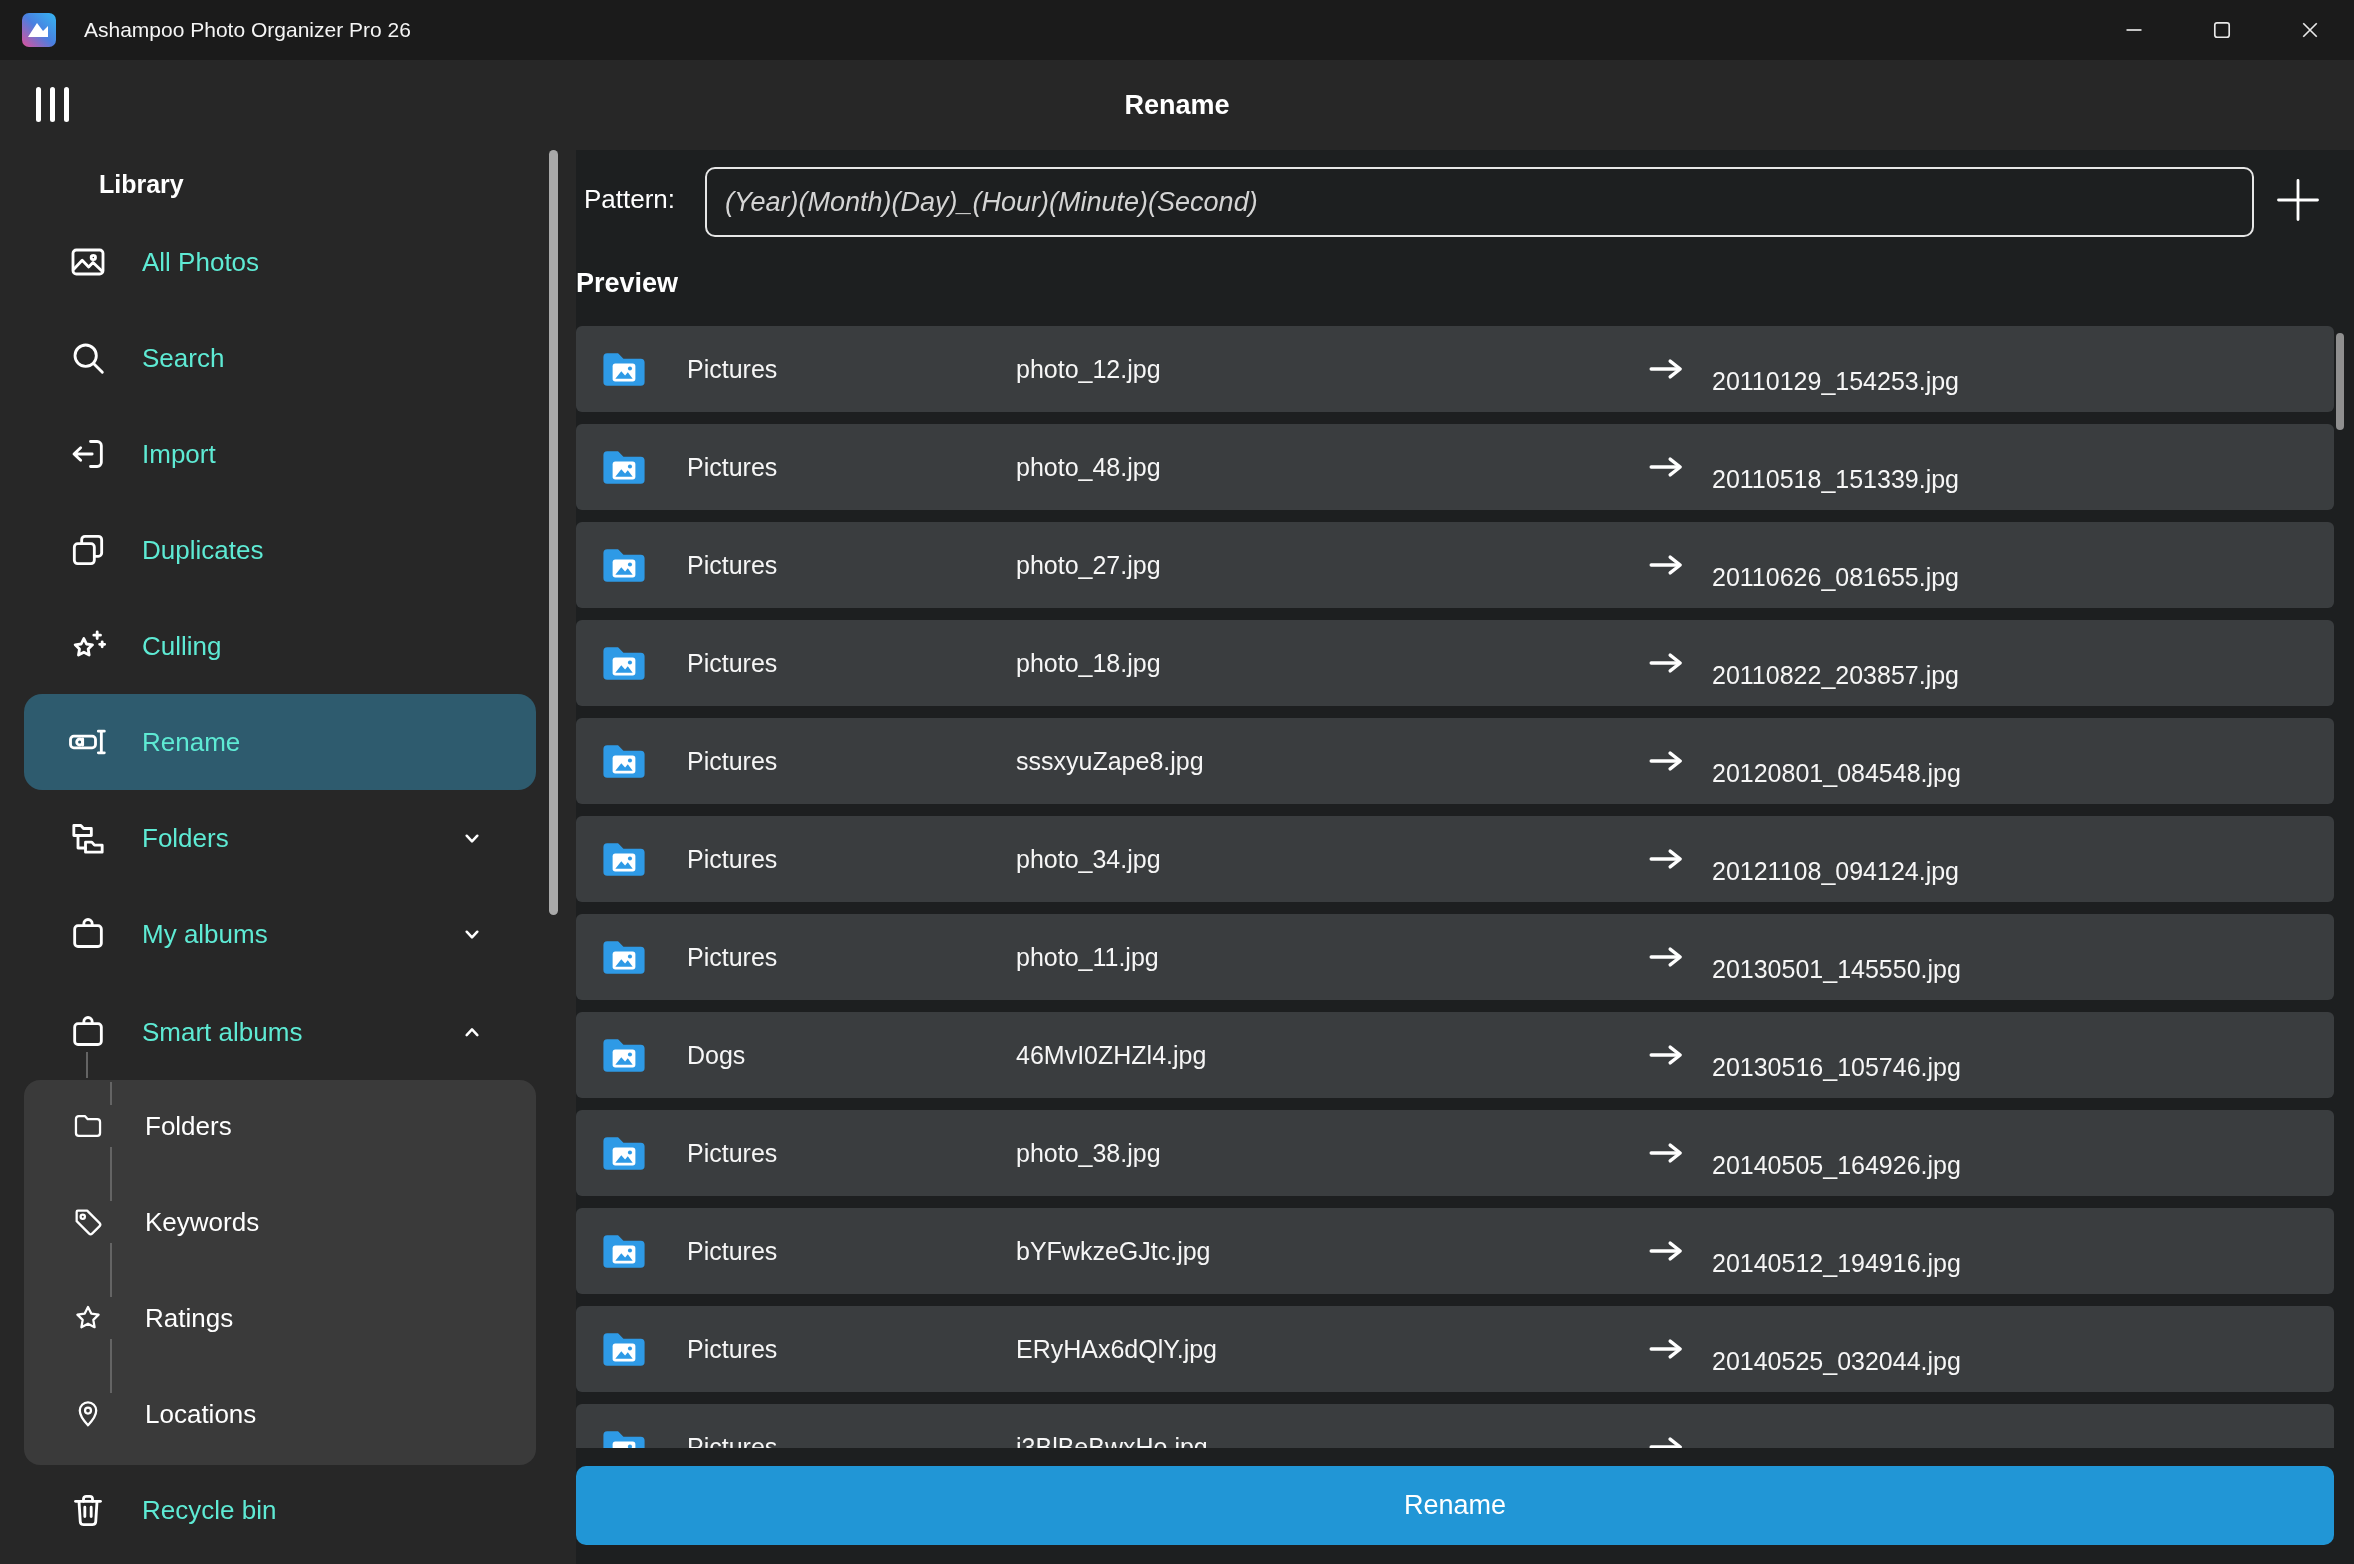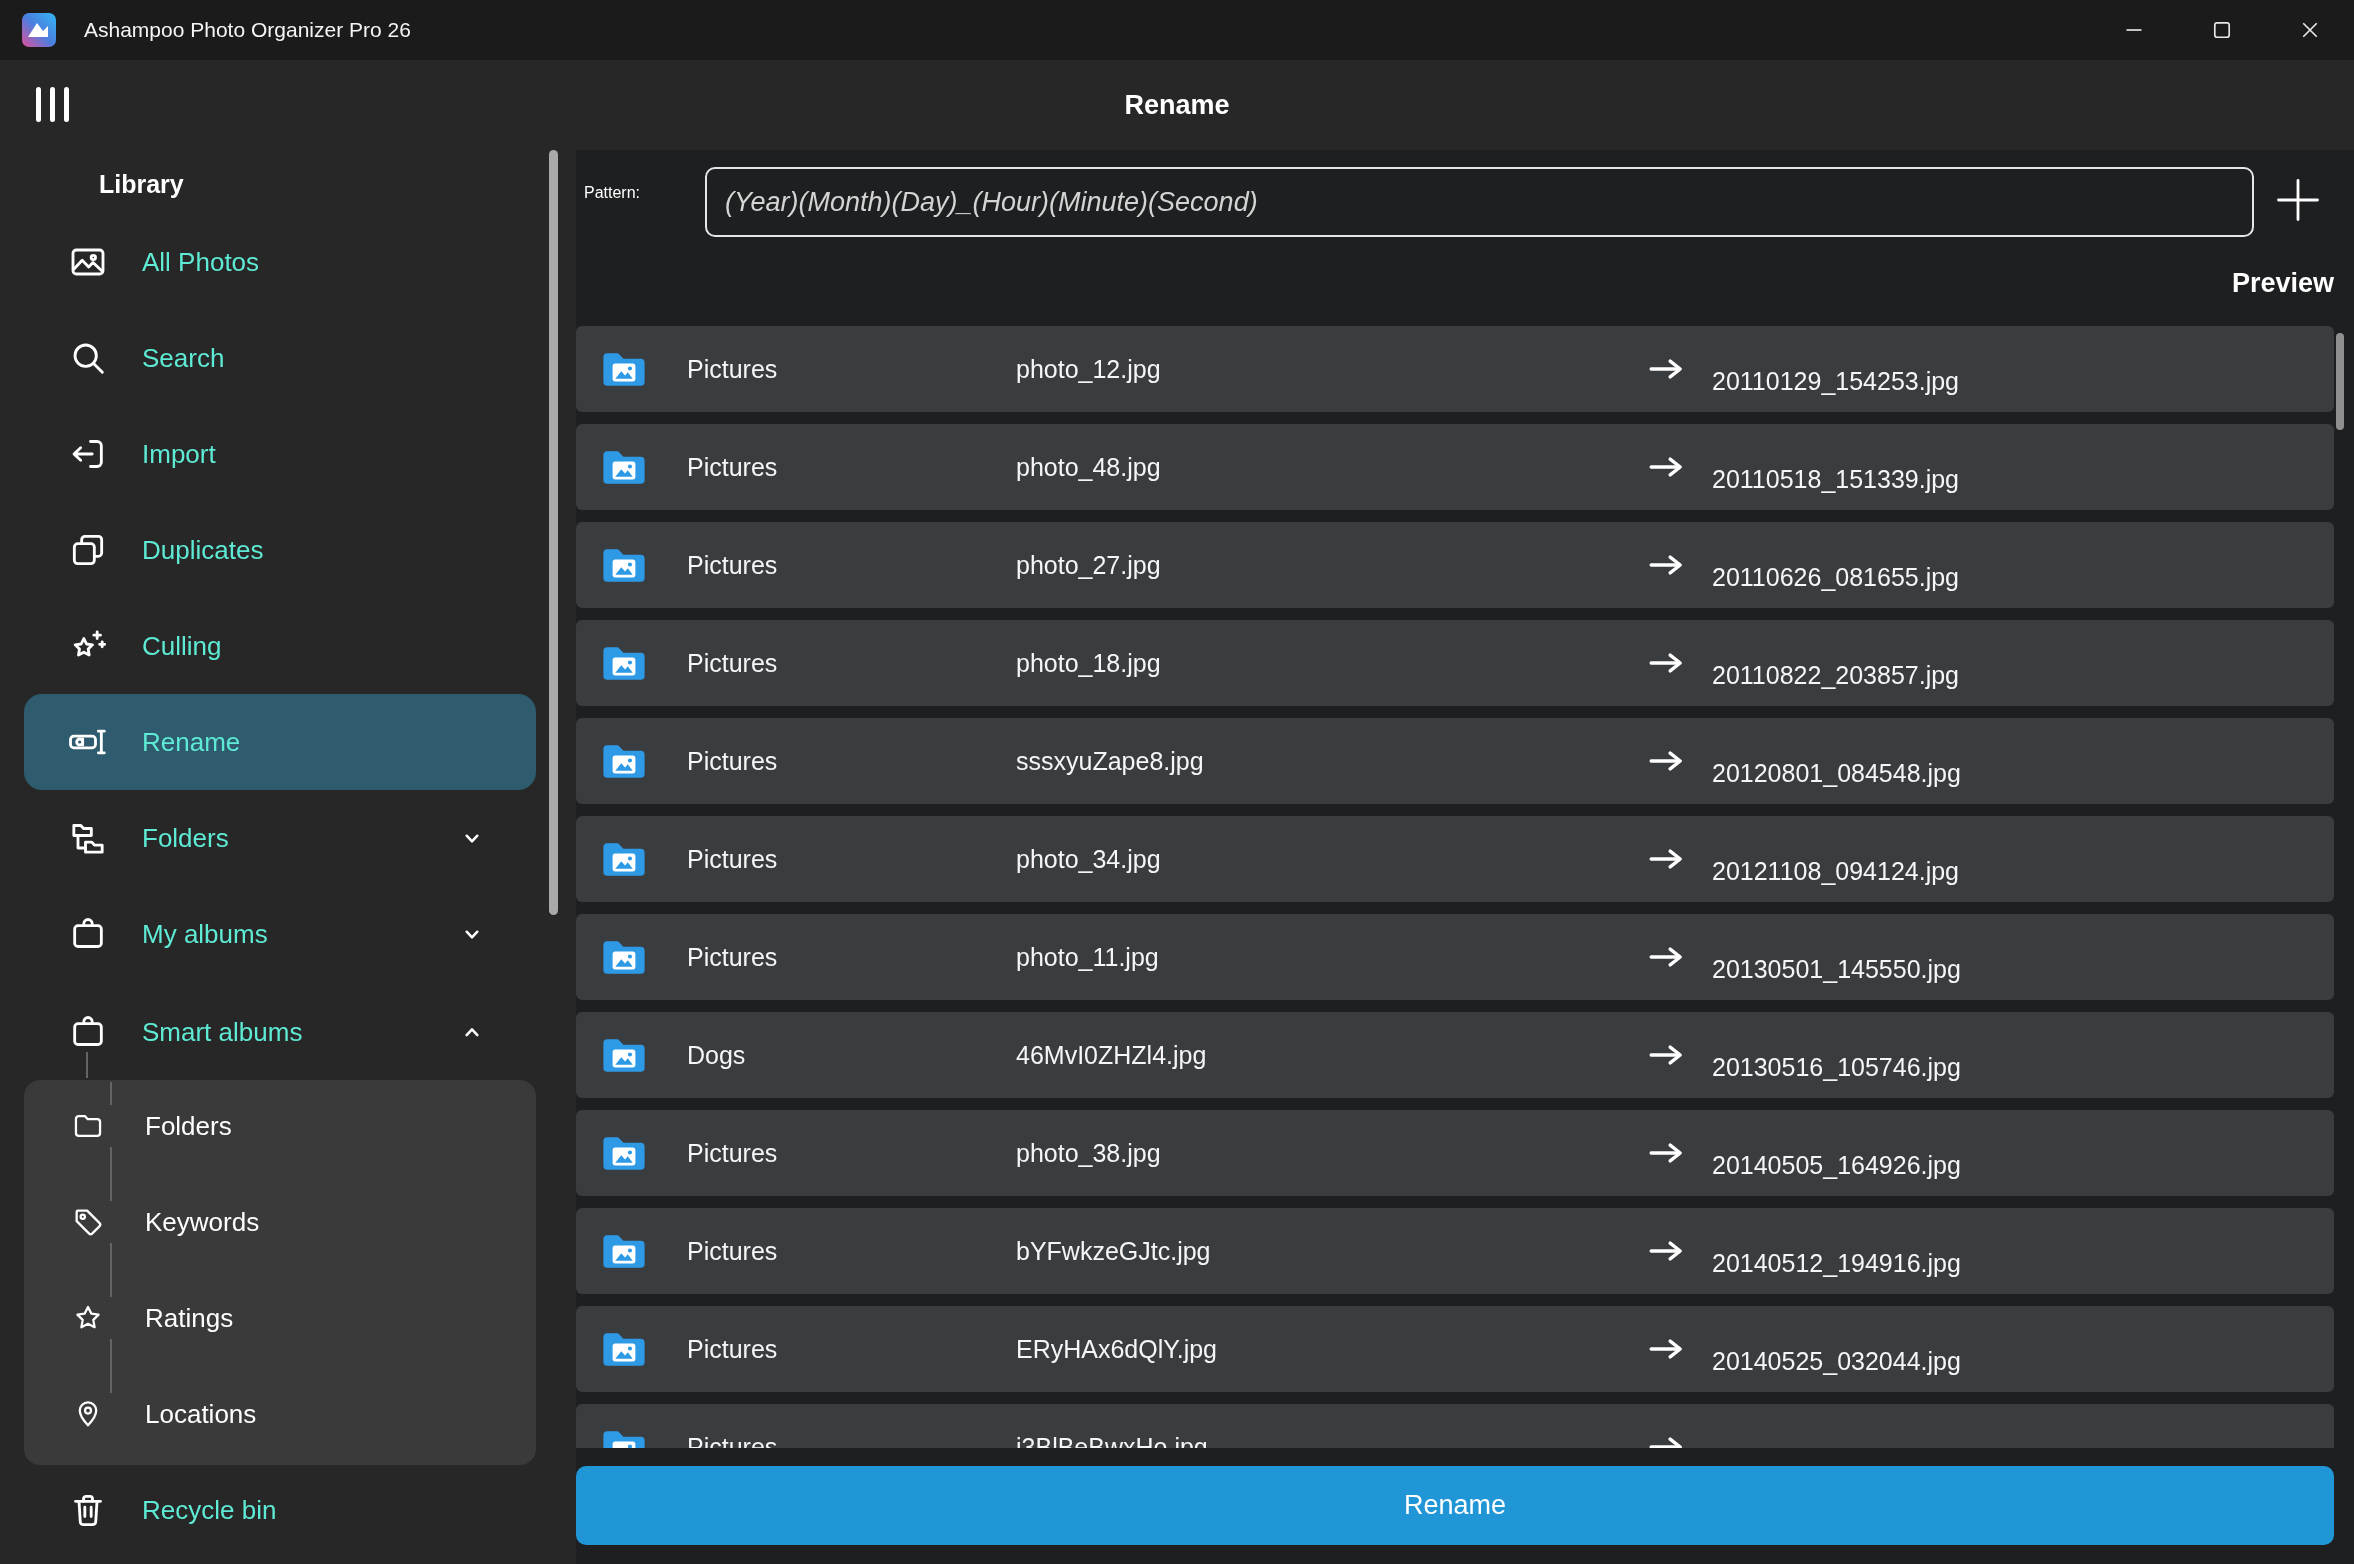--- a/index.html
+++ b/index.html
@@ -47,29 +47,29 @@
   .sub-item .icon svg { width:34px; height:34px; stroke:#fff; stroke-width:1.6; fill:none;
                         stroke-linecap:round; stroke-linejoin:round; }
   .sub-item .label { margin-left:40px; font-size:26px; white-space:nowrap; }
   .tree-seg { position:absolute; left:86px; width:2px; background:#646464; }
 
   .sidebar-scrollbar { position:absolute; left:549px; top:0; width:9px; height:765px;
                        background:#a9a9a9; border-radius:5px; cursor:pointer; }
 
   
   .content { position:absolute; left:576px; top:150px; width:1778px; bottom:0; background:#1d1f20; }
-  .pattern-label { position:absolute; left:8px; top:34px; font-size:16px; }
+  .pattern-label { position:absolute; left:8px; top:34px; font-size:26px; }
   .pattern-input { position:absolute; left:129px; top:17px; width:1549px; height:70px;
                    background:transparent; border:2px solid #e6e6e6; border-radius:10px;
                    color:#d4d4d4; font-size:27px; font-style:italic; padding:0 18px;
                    font-family:"Liberation Sans", sans-serif; outline:none; }
   .add-btn { position:absolute; left:1694px; top:23px; width:56px; height:56px;
              background:none; border:none; cursor:pointer; padding:0; }
   .add-btn svg { width:52px; height:52px; stroke:#fff; stroke-width:2.6; fill:none; stroke-linecap:round; }
-  .preview-title { position:absolute; left:0; width:1758px; top:118px; text-align:right;
+  .preview-title { position:absolute; left:0; width:1758px; top:118px; text-align:left;
                    font-size:27px; font-weight:bold; }
   .preview-list { position:absolute; left:0; top:176px; width:1926px; height:1122px;
                   overflow:hidden; display:flex; flex-direction:column; gap:12px; }
   .row { position:relative; flex:none; width:1758px; height:86px; background:#3a3d3f;
          border-radius:6px; display:flex; align-items:center; cursor:pointer; }
   .row .ficon { width:52px; height:52px; margin-left:22px; flex:none; }
   .cell { position:absolute; font-size:25px; color:#f6f6f6; white-space:nowrap; }
   .cell.folder { left:111px; }
   .cell.orig   { left:440px; }
   .cell.newname{ left:1136px;margin-top:24px; }

